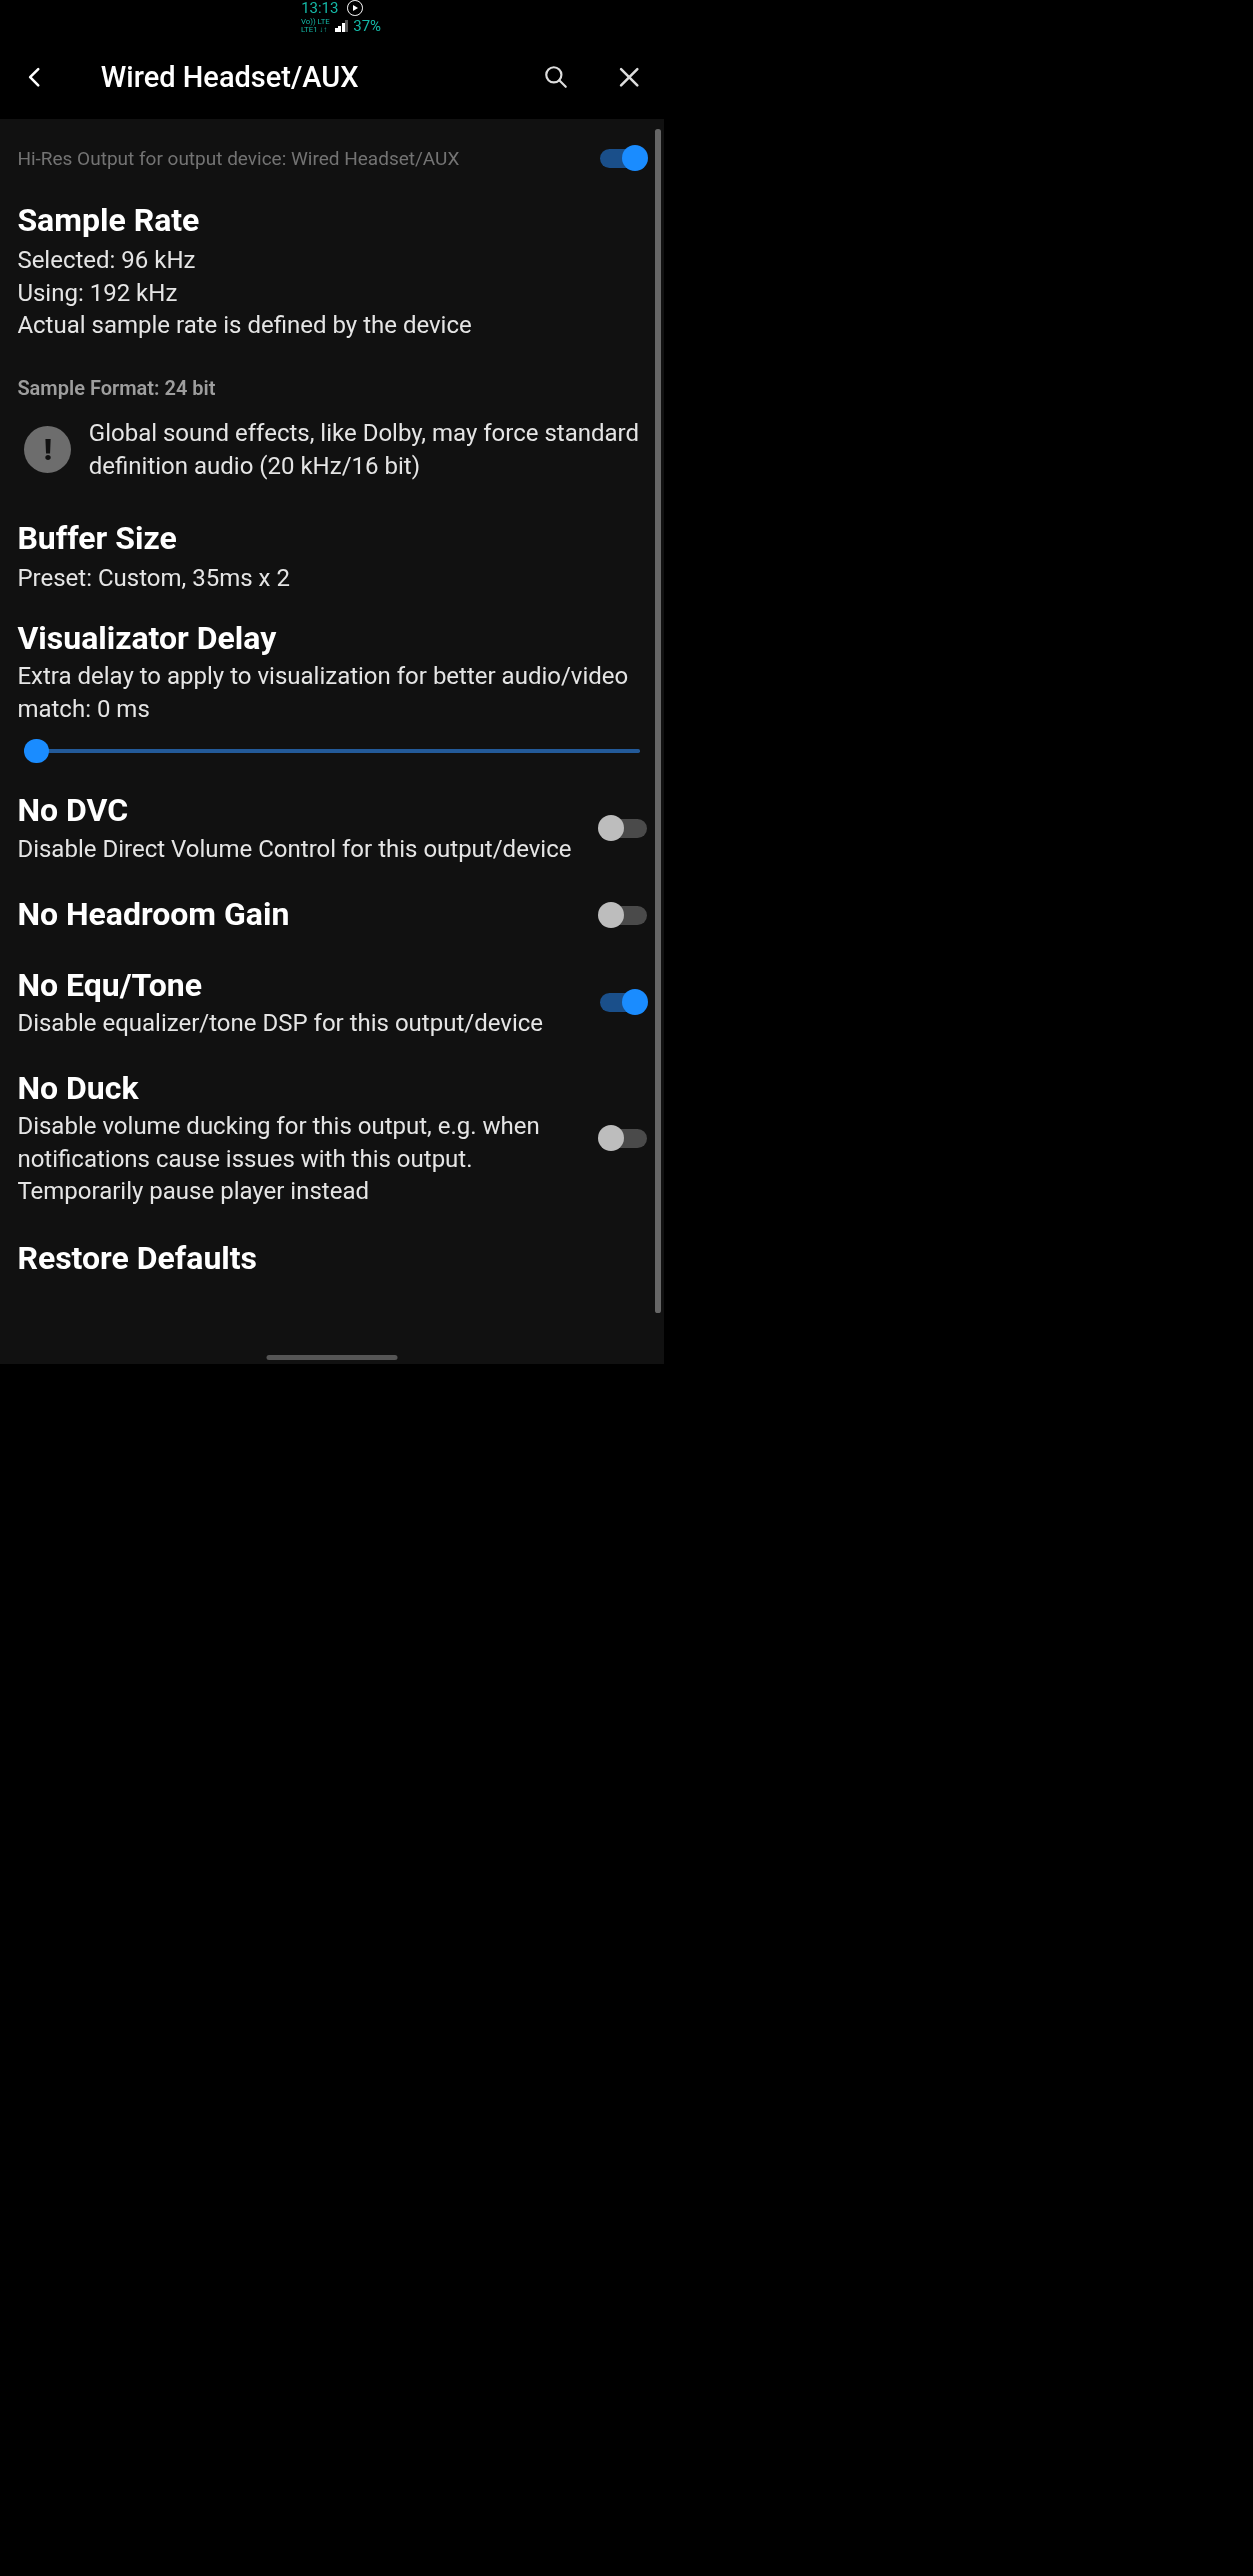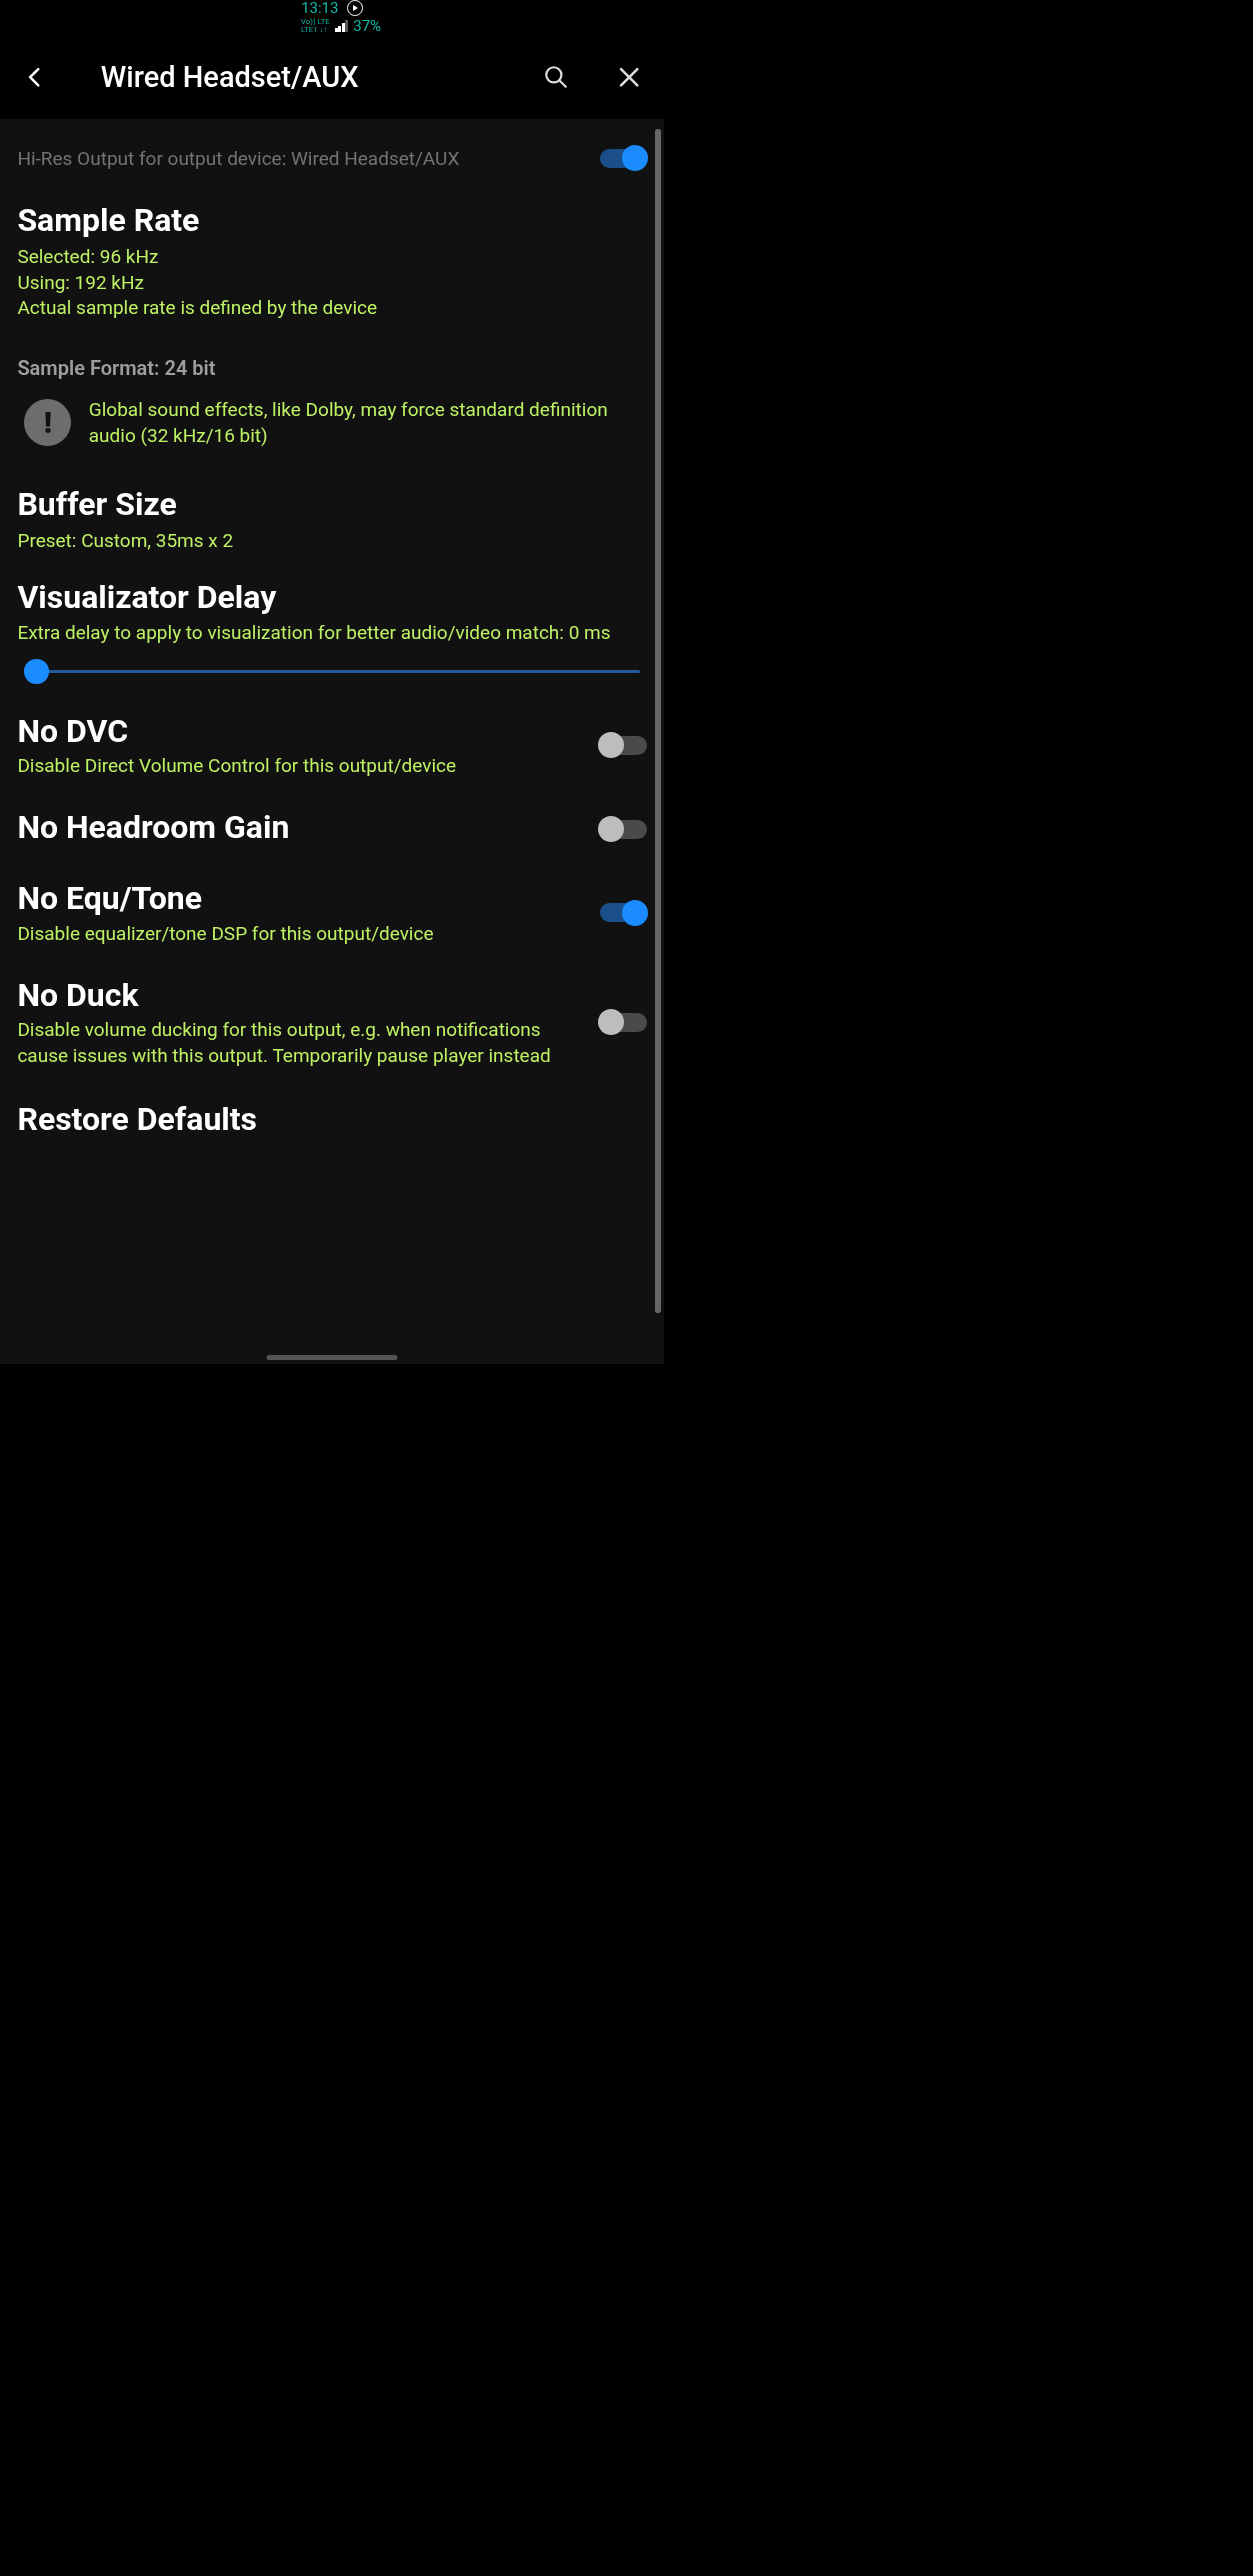--- a/index.html
+++ b/index.html
@@ -84,21 +84,21 @@
     border-radius: 2.6px;
   }
 
   .row {
     display: flex;
     align-items: center;
     padding: 10.4px 0 19px 0;
   }
   .row .text-col { flex: 1; padding-right: 14px; }
   .sec-title { font-size: 32px; font-weight: 700; color: #fff; margin-bottom: 3.5px; }
-  .sub { font-size: 19px; color: #bef264; line-height: 1.35; }
+  .sub { font-size: 24px; color: #e5e5e5; line-height: 1.35; }
   .hi-res-label { font-size: 19px; color: #737373; font-weight: 400; }
 
   .block { padding: 12.2px 0; }
   .block .sec-title { margin-bottom: 5.2px; }
   .block .sub + .sub { }
 
   .info-row {
     display: flex;
     align-items: center;
     gap: 17.4px;
@@ -230,21 +230,21 @@
     <div class="sec-title">Sample Rate</div>
     <div class="sub">Selected: 96 kHz</div>
     <div class="sub">Using: 192 kHz</div>
     <div class="sub">Actual sample rate is defined by the device</div>
   </div>
 
   <div class="sample-format">Sample Format: 24 bit</div>
 
   <div class="info-row">
     <div class="info-circle">!</div>
-    <div class="sub">Global sound effects, like Dolby, may force standard definition audio (32 kHz/16 bit)</div>
+    <div class="sub">Global sound effects, like Dolby, may force standard definition audio (20 kHz/16 bit)</div>
   </div>
 
   <div class="block">
     <div class="sec-title">Buffer Size</div>
     <div class="sub">Preset: Custom, 35ms x 2</div>
   </div>
 
   <div class="slider-block">
     <div class="sec-title">Visualizator Delay</div>
     <div class="sub">Extra delay to apply to visualization for better audio/video match: 0 ms</div>

